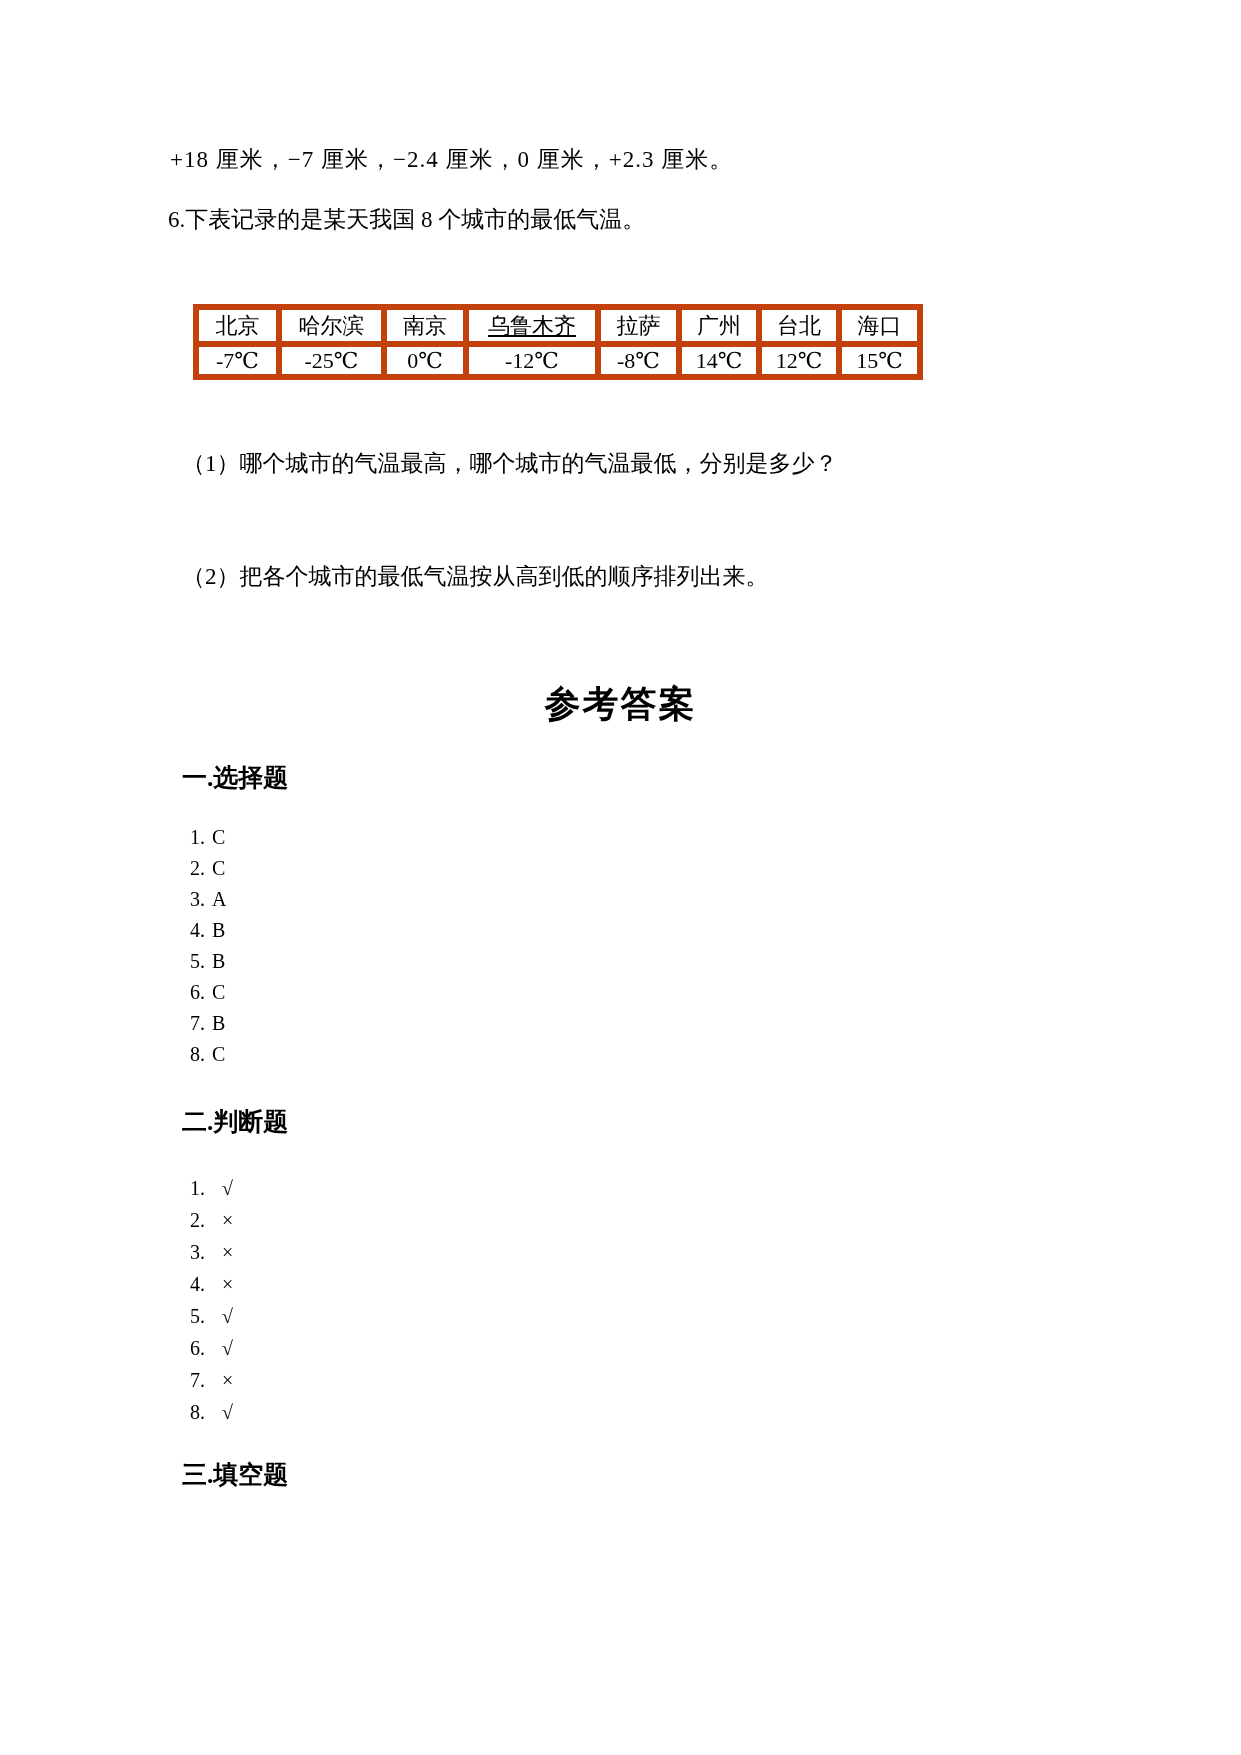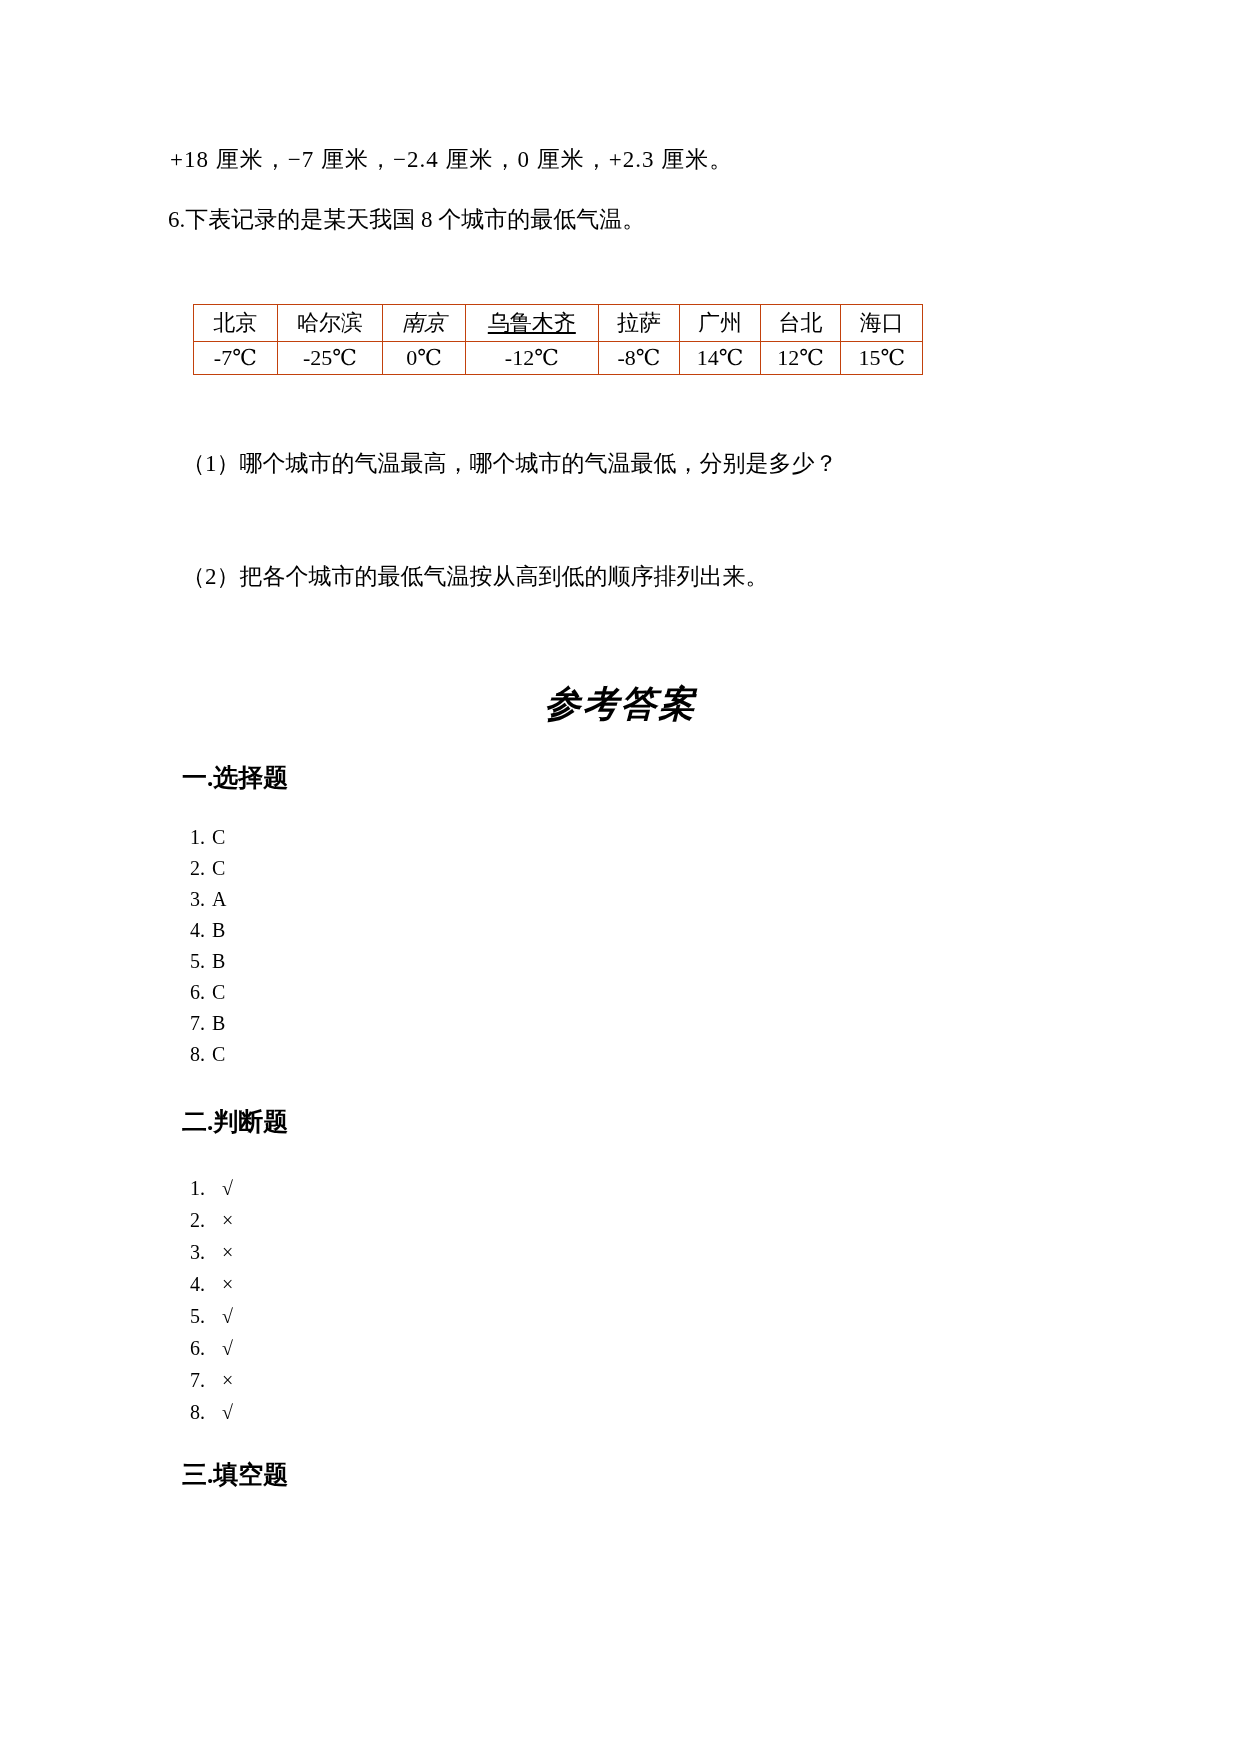--- a/index.html
+++ b/index.html
@@ -28,40 +28,39 @@
 
   table.temp-table {
     position: absolute;
     left: 193px;
     top: 304px;
     border-collapse: collapse;
     table-layout: fixed;
     width: 730px;
   }
   table.temp-table td {
-    border: 1px solid #c2410c;
+    border: 6px solid #c2410c;
     text-align: center;
     vertical-align: middle;
     font-size: 22px;
     padding: 0;
     overflow: hidden;
     white-space: nowrap;
   }
   table.temp-table tr.city-row td { height: 37px; }
   table.temp-table tr.temp-row td { height: 33px; }
 
   .answer-title {
     position: absolute;
     left: 0; top: 680px;
     width: 100%;
     text-align: center;
     font-size: 36px;
     font-weight: bold;
     letter-spacing: 2px;
-    font-style: italic;
   }
   .section-heading {
     position: absolute;
     left: 182px;
     font-size: 25px;
     font-weight: bold;
     white-space: nowrap;
   }
   .heading-1 { top: 761px; }
   .heading-2 { top: 1105px; }
@@ -87,21 +86,21 @@
 
   <div class="body-text intro-line">+18 厘米，−7 厘米，−2.4 厘米，0 厘米，+2.3 厘米。</div>
 
   <div class="body-text q6-prompt">6.下表记录的是某天我国 8 个城市的最低气温。</div>
 
   <table class="temp-table">
     <tbody>
       <tr class="city-row" id="city-row">
           <td style="width: 83px;">北京</td>
           <td style="width: 105px;">哈尔滨</td>
-          <td style="width: 82px; font-style: italic;">南京</td>
+          <td style="width: 82px;">南京</td>
           <td style="width: 132px; text-decoration: underline;">乌鲁木齐</td>
           <td style="width: 81px;">拉萨</td>
           <td style="width: 80px;">广州</td>
           <td style="width: 80px; border-radius: 14px;">台北</td>
           <td style="width: 81px;">海口</td>
         </tr>
       <tr class="temp-row" id="temp-row">
           <td>-7℃</td>
           <td>-25℃</td>
           <td>0℃</td>

